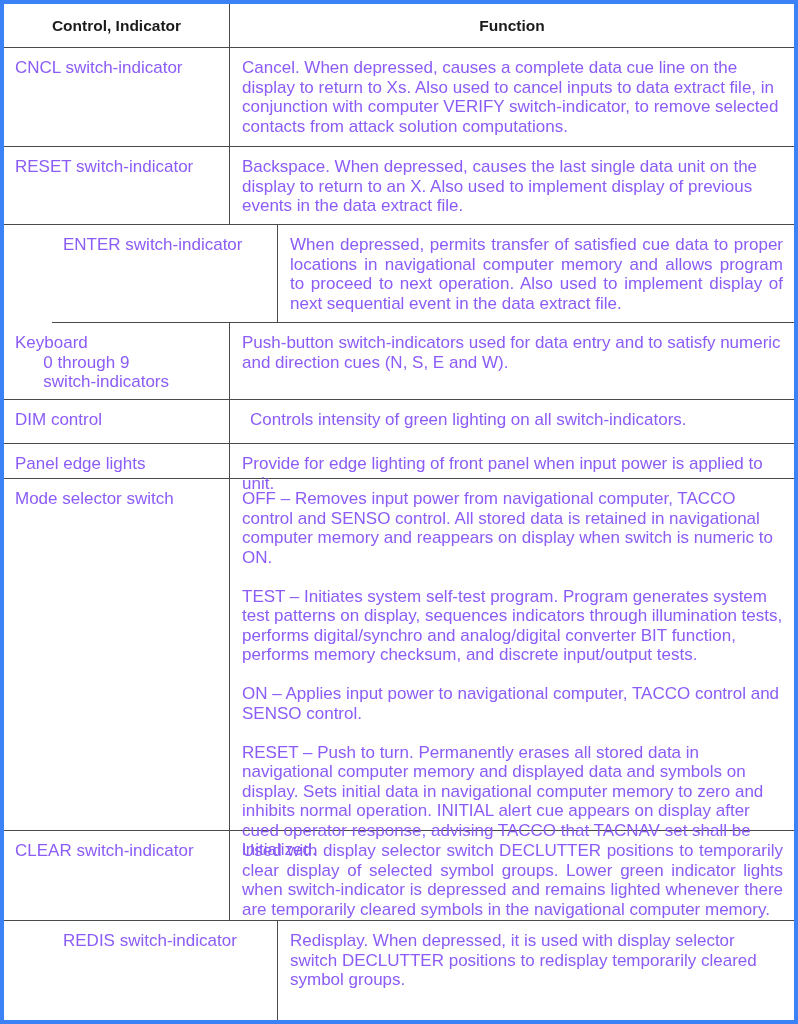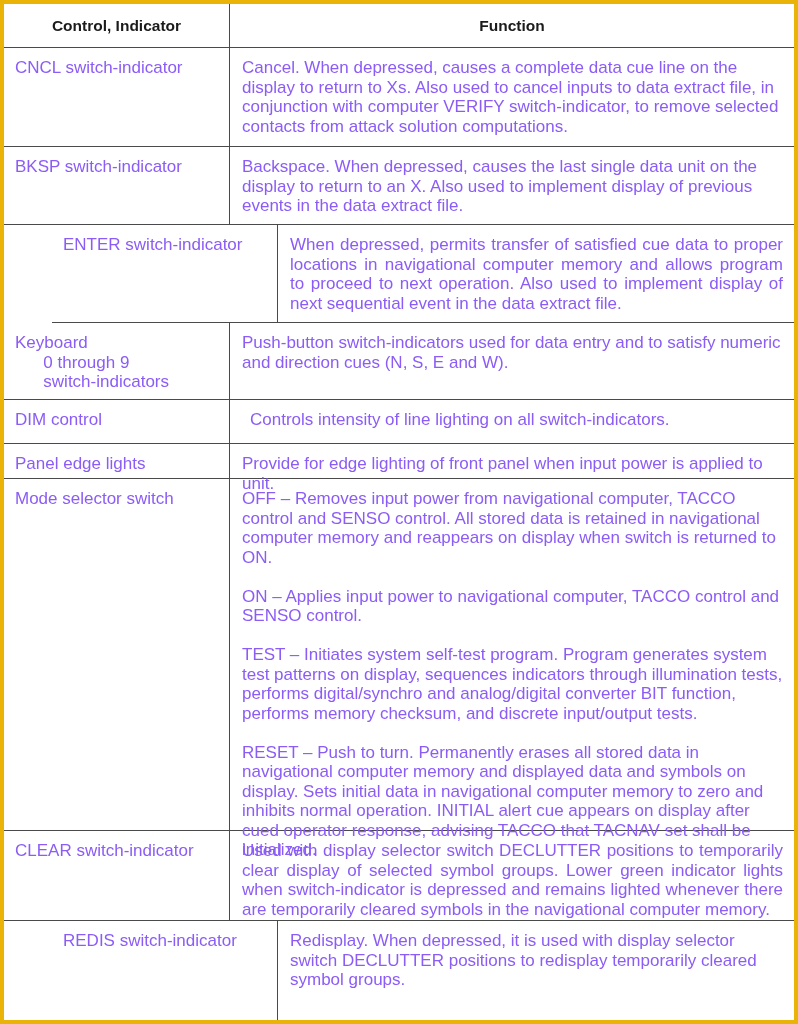--- a/index.html
+++ b/index.html
@@ -6,21 +6,21 @@
   html, body { background: #ffffff; }
   body {
     font-family: "Liberation Sans", sans-serif;
     width: 798px;
     height: 1024px;
   }
   .page {
     width: 798px;
     height: 1024px;
     background: #ffffff;
-    border: 4px solid #eab308;
+    border: 4px solid #3b82f6;
     display: flex;
     flex-direction: column;
     overflow: hidden;
   }
   .trow {
     display: flex;
     flex: none;
     border-bottom: 1px solid #4a4a4a;
   }
   .trow:last-child { border-bottom: none; flex: 1 1 auto; padding-left: 48px; }
@@ -76,21 +76,21 @@
   </div>
 
   <div class="trow r-cncl">
     <div class="cell ctrl">CNCL switch-indicator</div>
     <div class="cell func">
       <p>Cancel.  When depressed, causes a complete data cue line on the display to return to Xs.  Also used to cancel inputs to data extract file, in conjunction with computer VERIFY switch-indicator, to remove selected contacts from attack solution computations.</p>
     </div>
   </div>
 
   <div class="trow r-bksp">
-    <div class="cell ctrl">BKSP switch-indicator</div>
+    <div class="cell ctrl">RESET switch-indicator</div>
     <div class="cell func">
       <p>Backspace.  When depressed, causes the last single data unit on the display to return to an X.  Also used to implement display of previous events in the data extract file.</p>
     </div>
   </div>
 
   <div class="trow r-enter">
     <div class="cell ctrl">ENTER switch-indicator</div>
     <div class="cell func justify">
       <p>When depressed, permits transfer of satisfied cue data to proper locations in navigational computer memory and allows program to proceed to next operation.  Also used to implement display of next sequential event in the data extract file.</p>
     </div>
@@ -101,37 +101,37 @@
       0 through 9
       switch-indicators</div>
     <div class="cell func">
       <p>Push-button switch-indicators used for data entry and to satisfy numeric and direction cues (N, S, E and W).</p>
     </div>
   </div>
 
   <div class="trow r-dim">
     <div class="cell ctrl">DIM control</div>
     <div class="cell func">
-      <p>Controls intensity of line lighting on all switch-indicators.</p>
+      <p>Controls intensity of green lighting on all switch-indicators.</p>
     </div>
   </div>
 
   <div class="trow r-panel">
     <div class="cell ctrl">Panel edge lights</div>
     <div class="cell func">
       <p>Provide for edge lighting of front panel when input power is applied to unit.</p>
     </div>
   </div>
 
   <div class="trow r-mode">
     <div class="cell ctrl">Mode selector switch</div>
     <div class="cell func">
-      <p>OFF – Removes input power from navigational computer, TACCO control and SENSO control.  All stored data is retained in navigational computer memory and reappears on display when switch is returned to ON.</p>
+      <p>OFF – Removes input power from navigational computer, TACCO control and SENSO control.  All stored data is retained in navigational computer memory and reappears on display when switch is numeric to ON.</p>
+      <p>TEST – Initiates system self-test program.  Program generates system test patterns on display, sequences indicators through illumination tests, performs digital/synchro and analog/digital converter BIT function, performs memory checksum, and discrete input/output tests.</p>
       <p>ON – Applies input power to navigational computer, TACCO control and SENSO control.</p>
-      <p>TEST – Initiates system self-test program.  Program generates system test patterns on display, sequences indicators through illumination tests, performs digital/synchro and analog/digital converter BIT function, performs memory checksum, and discrete input/output tests.</p>
       <p>RESET – Push to turn.  Permanently erases all stored data in navigational computer memory and displayed data and symbols on display.  Sets initial data in navigational computer memory to zero and inhibits normal operation.  INITIAL alert cue appears on display after cued operator response, advising TACCO that TACNAV set shall be initialized.</p>
     </div>
   </div>
 
   <div class="trow r-clear">
     <div class="cell ctrl">CLEAR switch-indicator</div>
     <div class="cell func justify">
       <p>Used with display selector switch DECLUTTER positions to temporarily clear display of selected symbol groups.  Lower green indicator lights when switch-indicator is depressed and remains lighted whenever there are temporarily cleared symbols in the navigational computer memory.</p>
     </div>
   </div>

